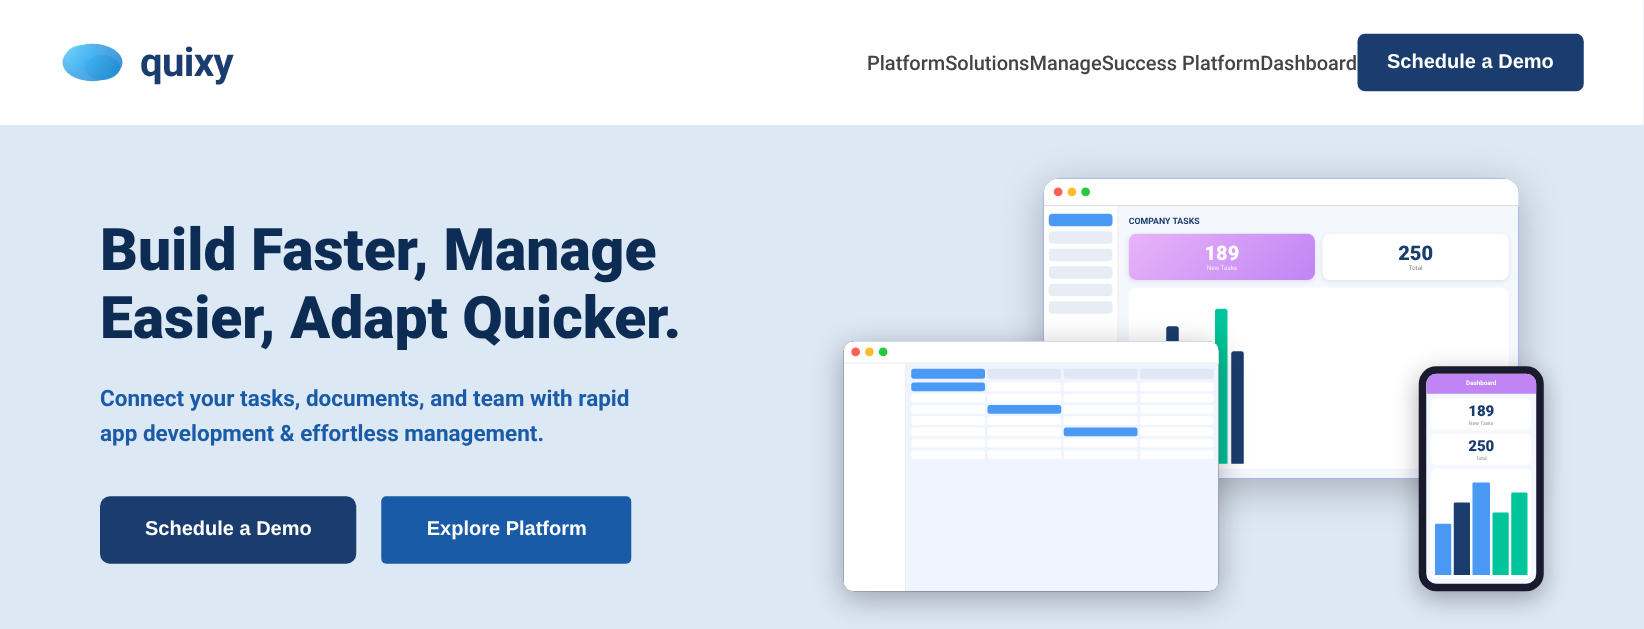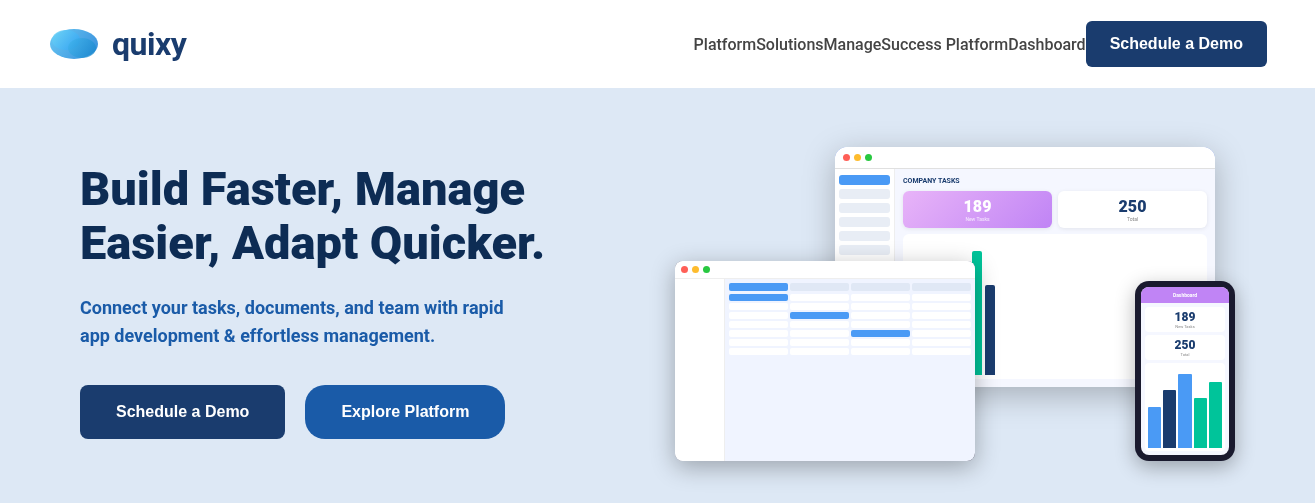--- a/index.html
+++ b/index.html
@@ -11,21 +11,21 @@
       overflow: hidden;
     }
 
     
     .navbar {
       background-color: #ffffff;
       display: flex;
       align-items: center;
       justify-content: space-between;
       padding: 0 48px;
-      height: 88px;
+      height: 100px;
       box-shadow: 0 1px 4px rgba(0,0,0,0.06);
     }
 
     .logo-area {
       display: flex;
       align-items: center;
       gap: 12px;
     }
 
     .logo-icon {
@@ -112,39 +112,39 @@
       padding: 18px 36px;
       font-size: 16px;
       font-weight: 800;
       cursor: pointer;
     }
 
     .btn-secondary {
       background-color: #1a5ba8;
       color: #fff;
       border: none;
-      border-radius: 20px;
+      border-radius: 4px;
       padding: 18px 36px;
       font-size: 16px;
       font-weight: 800;
       cursor: pointer;
     }
 
     
     .hero-visual {
       position: relative;
       width: 560px;
       height: 340px;
       flex-shrink: 0;
     }
 
     
     .mockup-monitor {
       position: absolute;
-      top: 16px;
+      top: 0;
       right: 20px;
       width: 380px;
       height: 240px;
       background: #1d4ed8;
       border-radius: 12px 12px 4px 4px;
       box-shadow: 0 8px 32px rgba(0,0,0,0.25);
       overflow: hidden;
     }
 
     .mockup-monitor::after {

